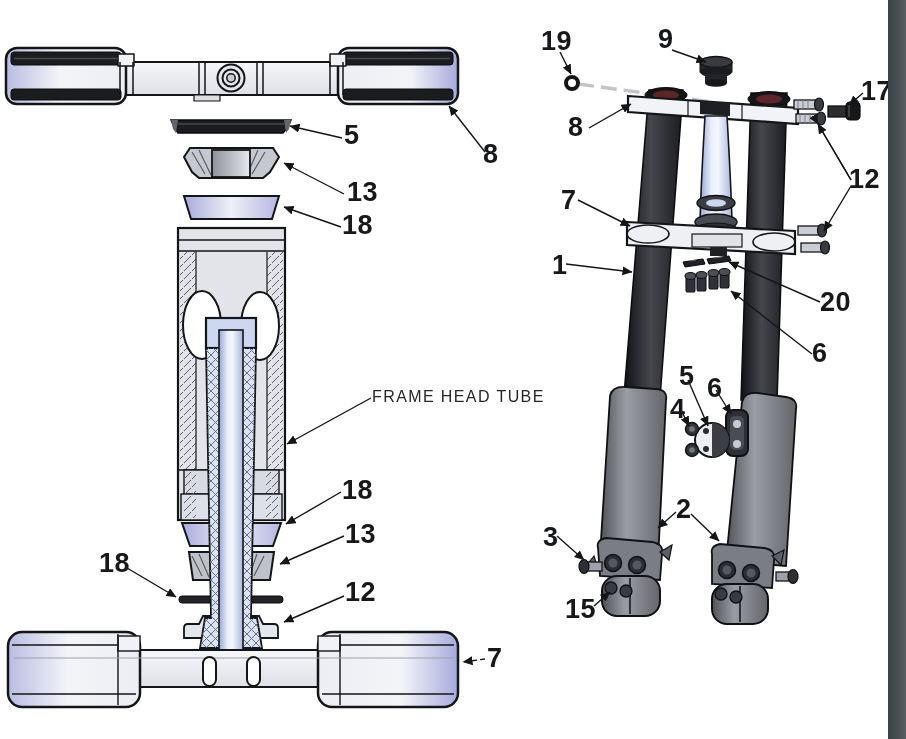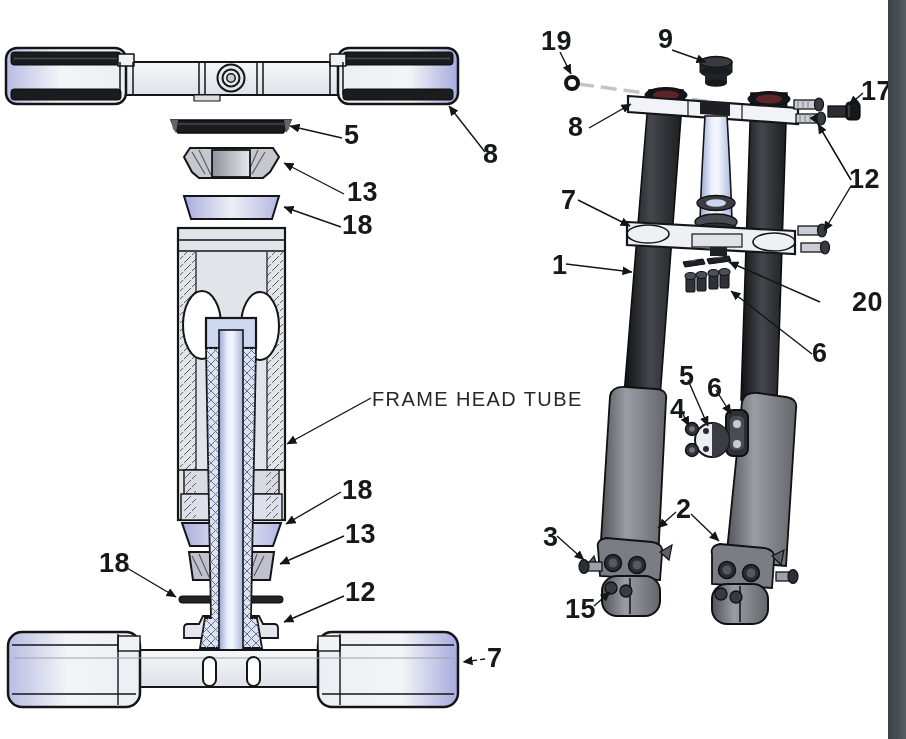--- a/index.html
+++ b/index.html
@@ -8,21 +8,21 @@
     font-family:"Liberation Sans", sans-serif;overflow:hidden;
   }
   .drawing-svg{position:absolute;left:0;top:0;}
   .edge-band{
     position:absolute;top:0;right:0;width:18px;height:739px;
     background:linear-gradient(90deg,#3c4145 0%,#494e53 55%,#5a5f64 100%);
   }
   .callout-layer{position:absolute;left:0;top:0;width:814px;height:739px;pointer-events:none;}
   .callout{position:absolute;color:#17181a;white-space:nowrap;line-height:1;}
   .callout.num{font-size:27px;font-weight:bold;letter-spacing:0.5px;}
-  .callout.caption{font-size:20px;font-weight:400;letter-spacing:1.4px;color:#26272b;}
+  .callout.caption{font-size:16px;font-weight:400;letter-spacing:1.4px;color:#26272b;}
 </style>
 </head>
 <body>
 
 <div class="canvas" style="background: rgb(255, 255, 255);">
 
   <svg class="drawing-svg" width="906" height="739" viewBox="0 0 906 739">
     <defs>
       <marker id="arrow" markerWidth="10" markerHeight="9" refX="9.5" refY="4.5" orient="auto" markerUnits="userSpaceOnUse">
         <path d="M0,0 L10,4.5 L0,9 Z" fill="#141517"></path>
@@ -363,21 +363,21 @@
       <span class="callout num" style="left: 487px; top: 645px;">7</span>
     </div>
   <div class="callout-layer">
       <span class="callout num" style="left: 541px; top: 28px;">19</span>
       <span class="callout num" style="left: 658px; top: 26px;">9</span>
       <span class="callout num" style="left: 861px; top: 78px;">17</span>
       <span class="callout num" style="left: 568px; top: 114px;">8</span>
       <span class="callout num" style="left: 849px; top: 166px;">12</span>
       <span class="callout num" style="left: 561px; top: 187px;">7</span>
       <span class="callout num" style="left: 552px; top: 252px;">1</span>
-      <span class="callout num" style="left: 820px; top: 289px; margin-left: 32px;">20</span>
+      <span class="callout num" style="left: 820px; top: 289px;">20</span>
       <span class="callout num" style="left: 812px; top: 340px;">6</span>
       <span class="callout num" style="left: 679px; top: 363px;">5</span>
       <span class="callout num" style="left: 707px; top: 375px;">6</span>
       <span class="callout num" style="left: 670px; top: 396px;">4</span>
       <span class="callout num" style="left: 676px; top: 496px;">2</span>
       <span class="callout num" style="left: 543px; top: 524px;">3</span>
       <span class="callout num" style="left: 565px; top: 596px;">15</span>
     </div>
 
   <div class="edge-band" style="background: linear-gradient(90deg, rgb(60, 65, 69) 0%, rgb(73, 78, 83) 55%, rgb(90, 95, 100) 100%);"></div>

